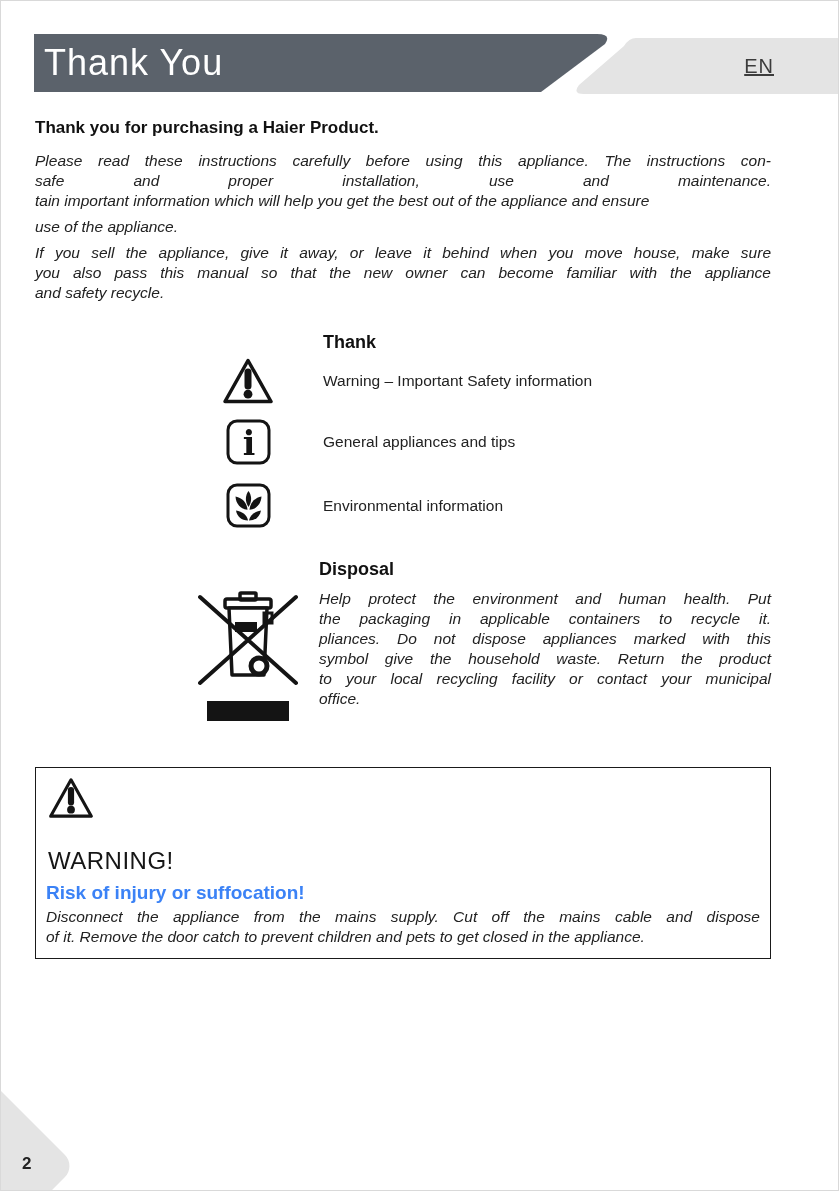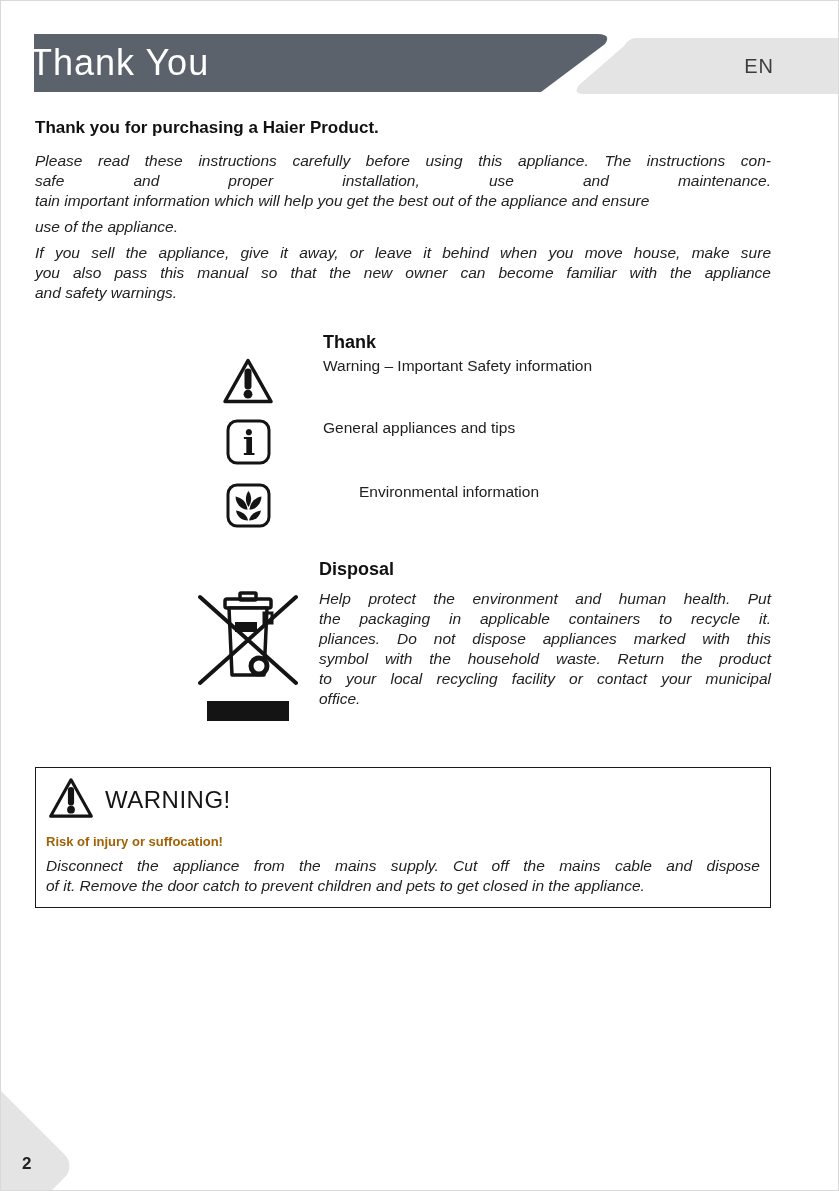--- a/index.html
+++ b/index.html
@@ -7,65 +7,65 @@
     position:relative; width:839px; height:1191px; margin:0 auto;
     background:#ffffff; overflow:hidden;
     font-family:"Liberation Sans", sans-serif; color:#1f1f1f;
     border:1px solid #d9d9d9; box-sizing:border-box;
   }
 
   
   .banner-dark { position:absolute; left:33px; top:33px; width:578px; height:58px; }
   .banner-dark svg { display:block; }
   .banner-title {
-    position:absolute; left:29px; top:33px; height:52px; line-height:58px;
+    position:absolute; left:43px; top:33px; height:52px; line-height:58px;
     font-size:36px; font-weight:300; letter-spacing:1px; color:#ffffff;
   }
   .lang-tab { position:absolute; right:0; top:37px; width:266px; height:56px; }
   .lang-tab svg { display:block; }
   .lang-label {
     position:absolute; right:64px; top:37px; height:68px; line-height:56px;
-    font-size:20px; color:#3c3c3c; letter-spacing:1px;
+    font-size:20px; color:#3c3c3c; letter-spacing:1px;text-decoration:underline;
   }
 
   
   .main { position:absolute; left:34px; right:67px; top:117px; }
   .h1 { font-size:17px; font-weight:bold; color:#111; line-height:20px; }
   .body-par { font-size:15.5px; line-height:20px; color:#222; }
   .jlines > div { text-align:justify; text-align-last:justify;font-style:italic; }
   .jlines > div:last-child { text-align-last:left; }
   .p1 { margin-top:13px; }
   .p2 { margin-top:6px; }
   .p3 { margin-top:6px; }
 
   
   .legend { margin-top:28px; margin-left:186px; }
   .legend-heading { font-size:18px; font-weight:bold; color:#111; line-height:22px; margin-left:102px; }
-  .legend-row { display:flex; }
+  .legend-row { display:flex; align-items:center; }
   .legend-row.r1 { margin-top:4px; }
   .legend-row.r2 { margin-top:14px; }
-  .legend-row.r3 { margin-top:18px;gap:36px; }
+  .legend-row.r3 { margin-top:18px; }
   .legend-icon-cell { width:54px; display:flex; justify-content:center; align-items:center; }
   .legend-label { margin-left:48px; font-size:15.5px; color:#222; }
 
   
   .disposal { margin-top:30px; display:flex; padding-left:163px; }
   .disposal-icon-cell { width:102px; flex:none; }
   .disposal-icon-cell svg { margin-top:27px; display:block; }
   .disposal-right { flex:1; margin-left:19px; }
   .disposal-heading { font-size:18px; font-weight:bold; color:#111; line-height:22px; margin-bottom:9px; }
 
   
   .warning-box {
     margin-top:46px; border:1.5px solid #1a1a1a; padding:6px 10px 11px 10px;
     box-sizing:border-box;
   }
-  .warning-title-row { display:flex; align-items:center; gap:11px; margin:2px 0 2px 2px; }
+  .warning-title-row { display:flex; align-items:flex-start; gap:23px; margin:2px 0 2px 2px;flex-direction:column; }
   .warning-title { font-size:24px; font-weight:400; color:#161616; letter-spacing:0.5px; }
-  .warning-subtitle { font-size:13px; font-weight:bold; color:#a16207; margin:8px 0 4px 0; line-height:20px; }
+  .warning-subtitle { font-size:19px; font-weight:bold; color:#3b82f6; margin:8px 0 4px 0; line-height:20px; }
 
   
   .corner-diamond {
     position:absolute; left:-106px; top:1090px; width:150px; height:150px;
     background:#e4e4e4; border-radius:16px; transform:rotate(45deg);
   }
   .page-number {
     position:absolute; left:21px; top:1153px; font-size:17px; font-weight:600; color:#222; z-index:2;
   }
 
@@ -99,21 +99,21 @@
         <div>Please read these instructions carefully before using this appliance. The instructions con-</div>
         <div>safe and proper installation, use and maintenance.</div>
         <div>tain important information which will help you get the best out of the appliance and ensure</div>
       </div>
     <div class="body-par jlines p2">
         <div>use of the appliance.</div>
       </div>
     <div class="body-par jlines p3">
         <div>If you sell the appliance, give it away, or leave it behind when you move house, make sure</div>
         <div>you also pass this manual so that the new owner can become familiar with the appliance</div>
-        <div>and safety warnings.</div>
+        <div>and safety recycle.</div>
       </div>
 
     <div class="legend">
       <div class="legend-heading">Thank</div>
 
       <div class="legend-row r1">
         <span class="legend-icon-cell">
           <svg width="52" height="48" viewBox="0 0 52 48">
             <path class="stroke" d="M26 3.5 L49 44.5 H3 Z" stroke-width="3.5" stroke-linejoin="round"></path>
             <path class="stroke" d="M26 15 V29" stroke-width="7" stroke-linecap="round"></path>
@@ -160,21 +160,21 @@
           <path class="stroke" d="M2 12 L98 98 M98 12 L2 98" stroke-width="4" stroke-linecap="round"></path>
           <rect class="fill" x="9" y="116" width="82" height="20"></rect>
         </svg>
       </div>
       <div class="disposal-right">
         <div class="disposal-heading">Disposal</div>
         <div class="body-par jlines">
             <div>Help protect the environment and human health. Put</div>
             <div>the packaging in applicable containers to recycle it.</div>
             <div>pliances. Do not dispose appliances marked with this</div>
-            <div>symbol with the household waste. Return the product</div>
+            <div>symbol give the household waste. Return the product</div>
             <div>to your local recycling facility or contact your municipal</div>
             <div>office.</div>
           </div>
       </div>
     </div>
 
     <div class="warning-box">
       <div class="warning-title-row">
         <span>
           <svg width="46" height="44" viewBox="0 0 52 48">

